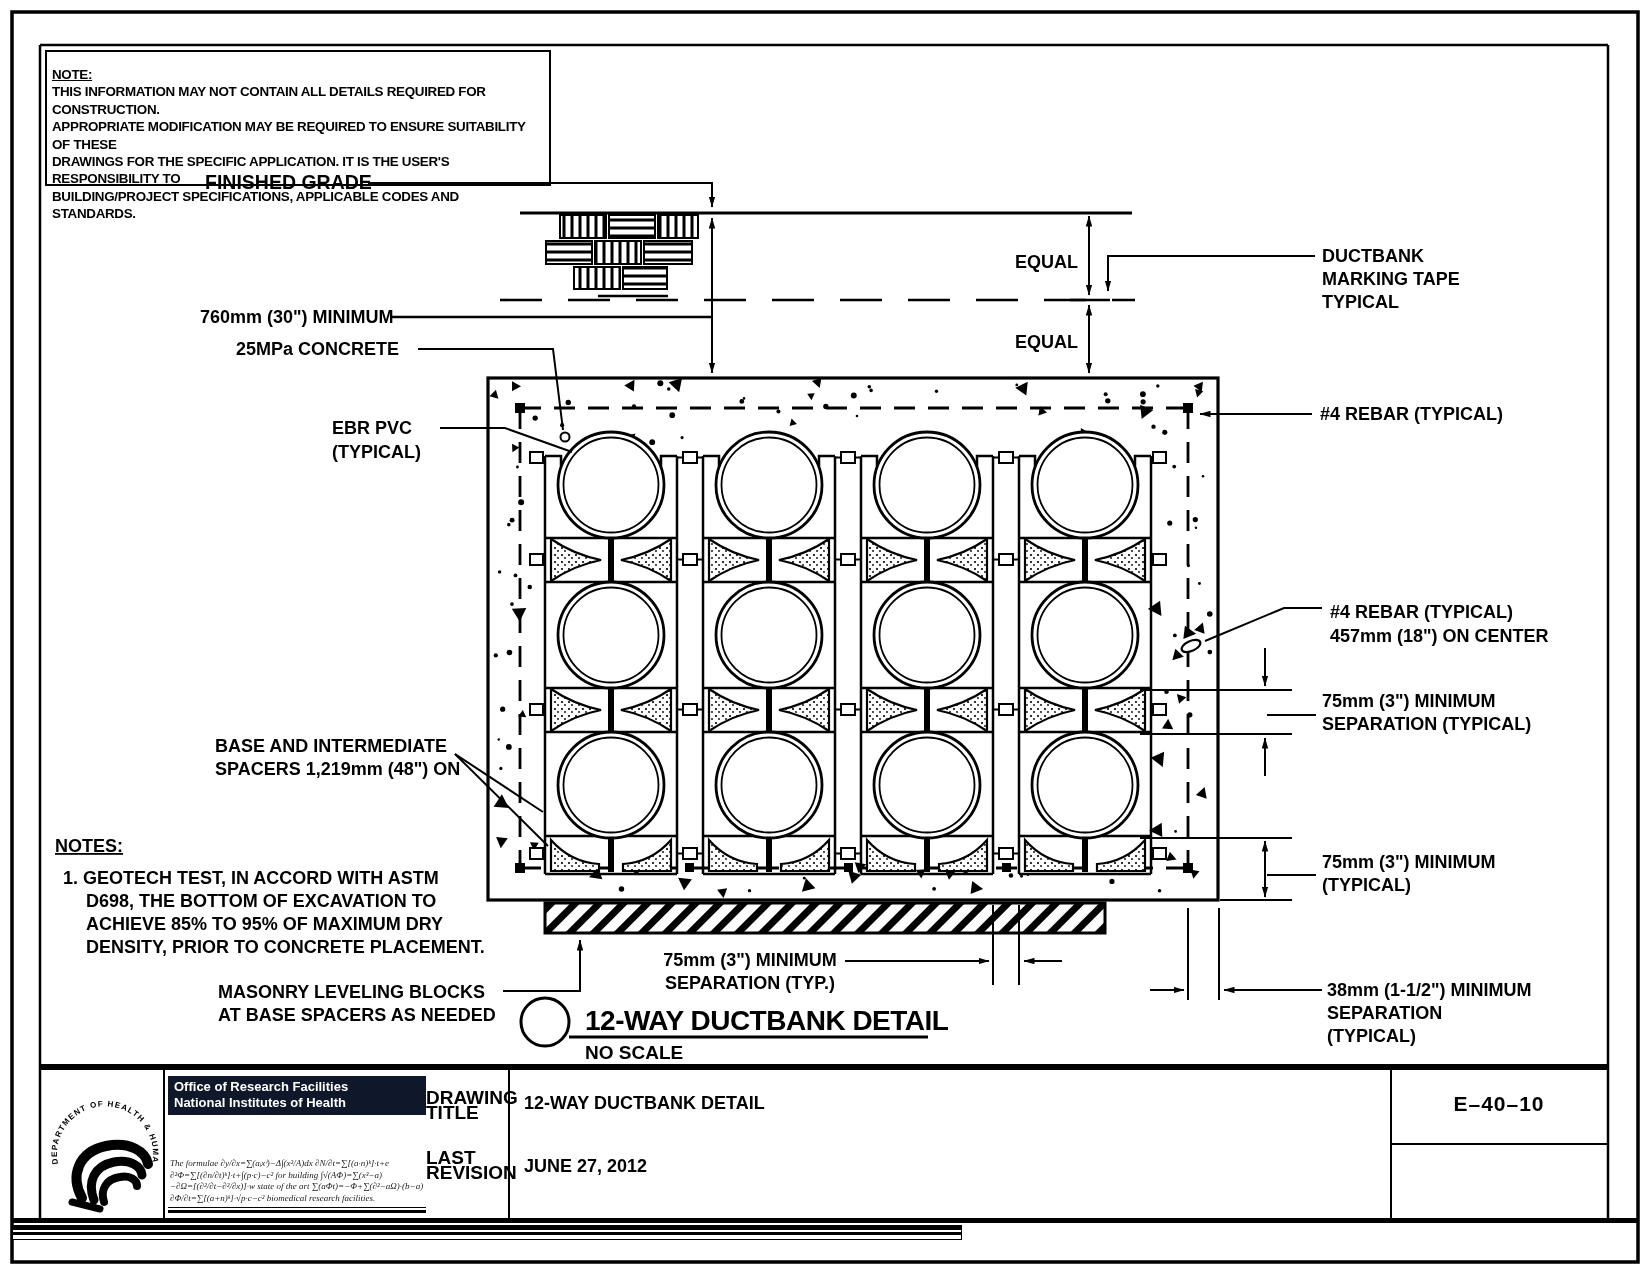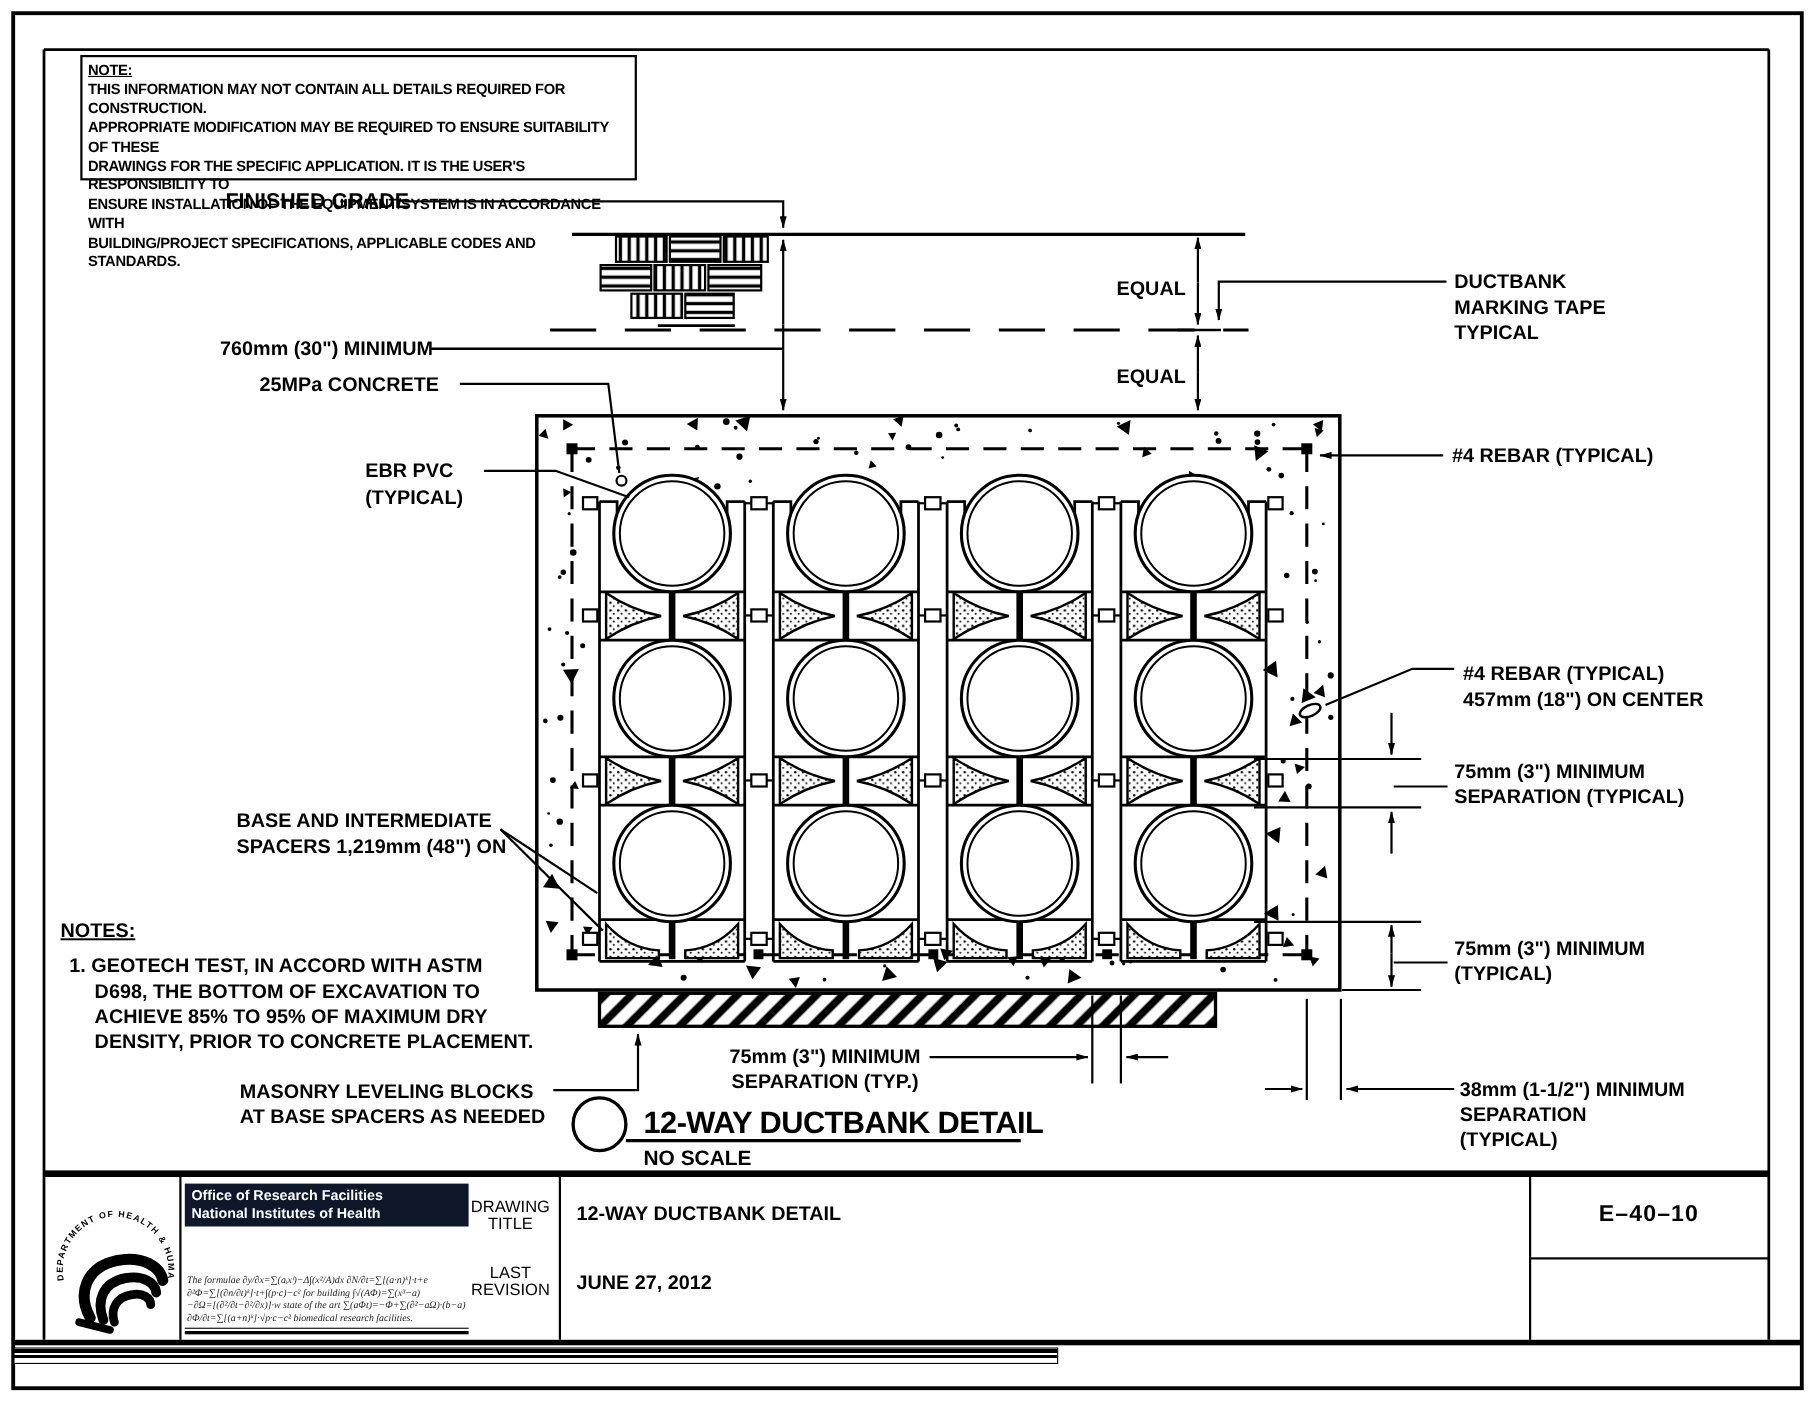--- a/index.html
+++ b/index.html
@@ -1,25 +1,25 @@
 <!DOCTYPE html>
 <html><head>
 <meta charset="utf-8">
 <style>
   html,body{margin:0;padding:0;background:#fff;}
   body{width:1650px;height:1275px;position:relative;font-family:"Liberation Sans",sans-serif;color:#000;}
   .abs{position:absolute;}
   svg text{font-family:"Liberation Sans",sans-serif;font-weight:bold;fill:#000;}
   
-  #noteBox{left:45px;top:50px;width:492px;height:104px;border:2.5px solid #000;padding:3px 5px;
-           font-size:13.4px;font-weight:700;line-height:17.4px;letter-spacing:-0.3px;margin-left:28px;}
+  #noteBox{left:45px;top:50px;width:492px;height:104px;border:2.5px solid #000;padding:14px 5px;
+           font-size:13.4px;font-weight:700;line-height:17.4px;letter-spacing:-0.3px;}
   #noteBox .nb-head{text-decoration:underline;}
   #tb{left:40px;top:1070px;width:1568px;height:148px;}
   .tb-vline{position:absolute;top:0;height:148px;width:0;border-left:2.5px solid #000;}
-  .tb-label{position:absolute;font-weight:400;font-size:15px;line-height:15px;text-align:center;width:76px;}
+  .tb-label{position:absolute;font-weight:700;font-size:19px;line-height:15px;text-align:left;width:76px;}
   .tb-value{position:absolute;font-weight:700;font-size:18px;}
   #dtr{position:absolute;left:128px;top:6px;width:258px;}
   #dtr .d1{background:#000;color:#fff;font-weight:700;font-size:16.5px;padding:4px 6px 5px 6px;letter-spacing:-0.2px;}
   #dtr .d2{background:#0f172a;color:#fff;font-weight:700;font-size:13px;line-height:16px;padding:3px 6px 4px 6px;}
   #dtr .d3{font-family:"Liberation Serif",serif;font-style:italic;font-size:9px;line-height:11.5px;padding:3px 2px 0 2px;color:#222;margin-top:40px;}
   #dtr .rule{margin-top:3px;border-top:1.5px solid #000;border-bottom:3.5px solid #000;height:2px;}
   #eno{position:absolute;left:1350px;top:0;width:218px;height:148px;}
   #eno .num{position:absolute;top:22px;width:100%;text-align:center;font-size:21px;font-weight:700;letter-spacing:1px;}
   #eno .hdiv{position:absolute;top:73px;left:0;width:100%;border-top:2.5px solid #000;}
   #scanbar{left:12px;top:1225px;width:948px;height:13px;border:1px solid #000;
@@ -484,21 +484,20 @@
     <text x="585" y="1030" font-size="28" letter-spacing="-0.5">12-WAY DUCTBANK DETAIL</text>
     <text x="585" y="1059" font-size="19">NO SCALE</text>
   </g>
 </svg>
 
 <div id="noteBox" class="abs">
   <div class="nb-head">NOTE:</div>
   <div>THIS INFORMATION MAY NOT CONTAIN ALL DETAILS REQUIRED FOR CONSTRUCTION.</div>
   <div>APPROPRIATE MODIFICATION MAY BE REQUIRED TO ENSURE SUITABILITY OF THESE</div>
   <div>DRAWINGS FOR THE SPECIFIC APPLICATION.  IT IS THE USER'S RESPONSIBILITY TO</div>
-  <div>ENSURE INSTALLATION OF THE EQUIPMENT/SYSTEM IS IN ACCORDANCE WITH</div>
   <div>BUILDING/PROJECT SPECIFICATIONS, APPLICABLE CODES AND STANDARDS.</div>
 </div>
 
 <div id="tb" class="abs">
 
   <svg class="abs" style="left:2px;top:2px" width="124" height="144" viewBox="0 0 124 144">
     <defs>
         <path id="sealArc" d="M 16,92 A 48,48 0 1 1 110,92"></path>
       </defs>
     <text font-size="8" font-weight="bold" letter-spacing="1.2">

